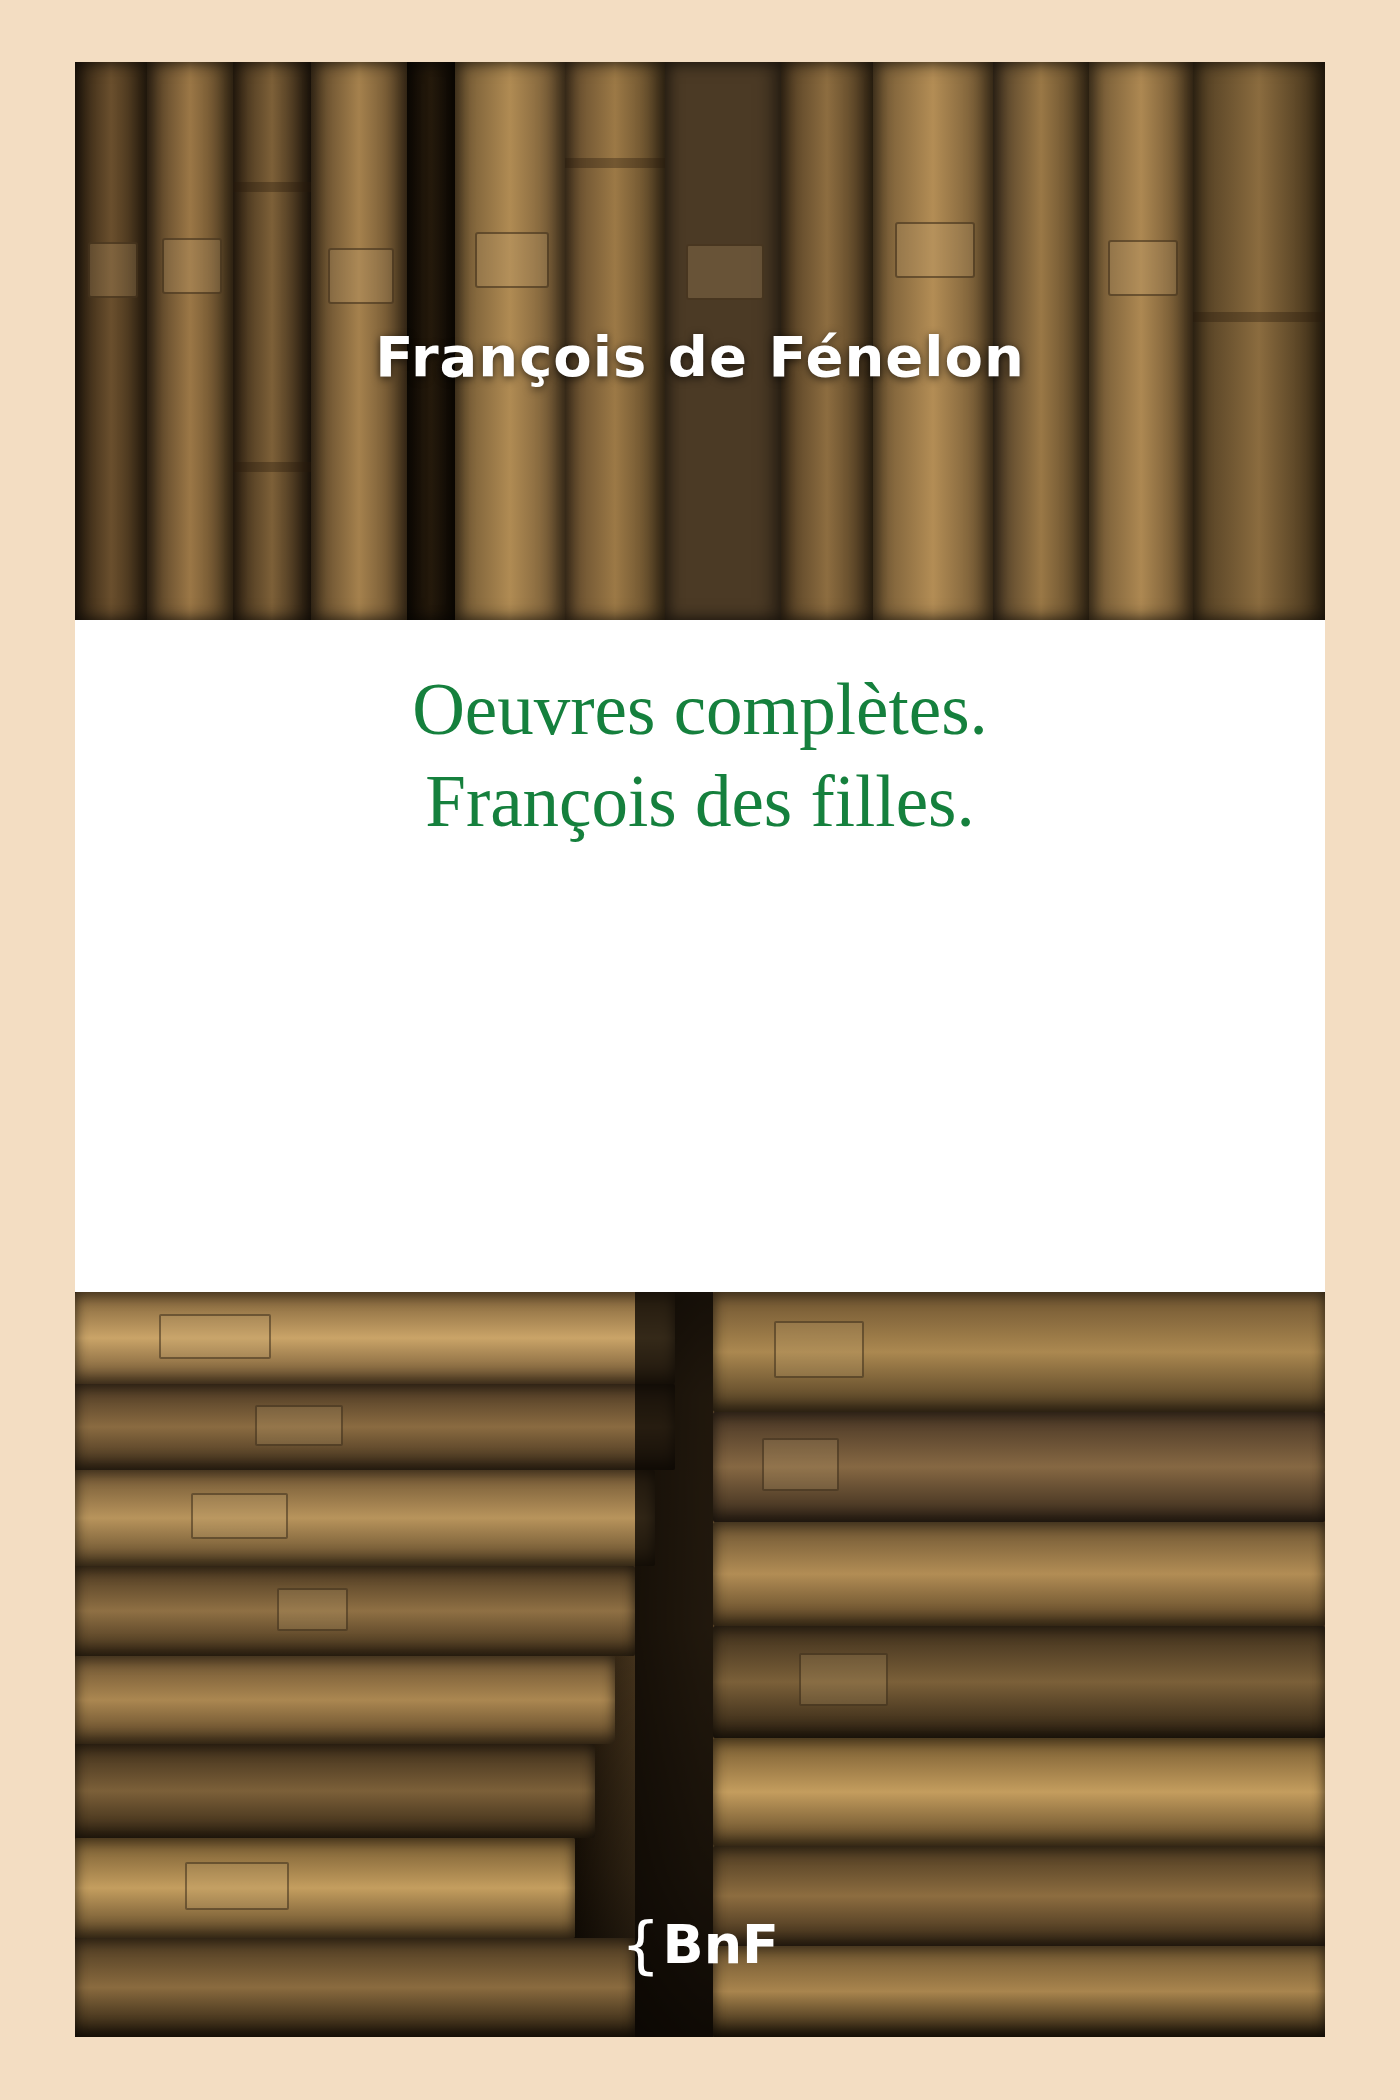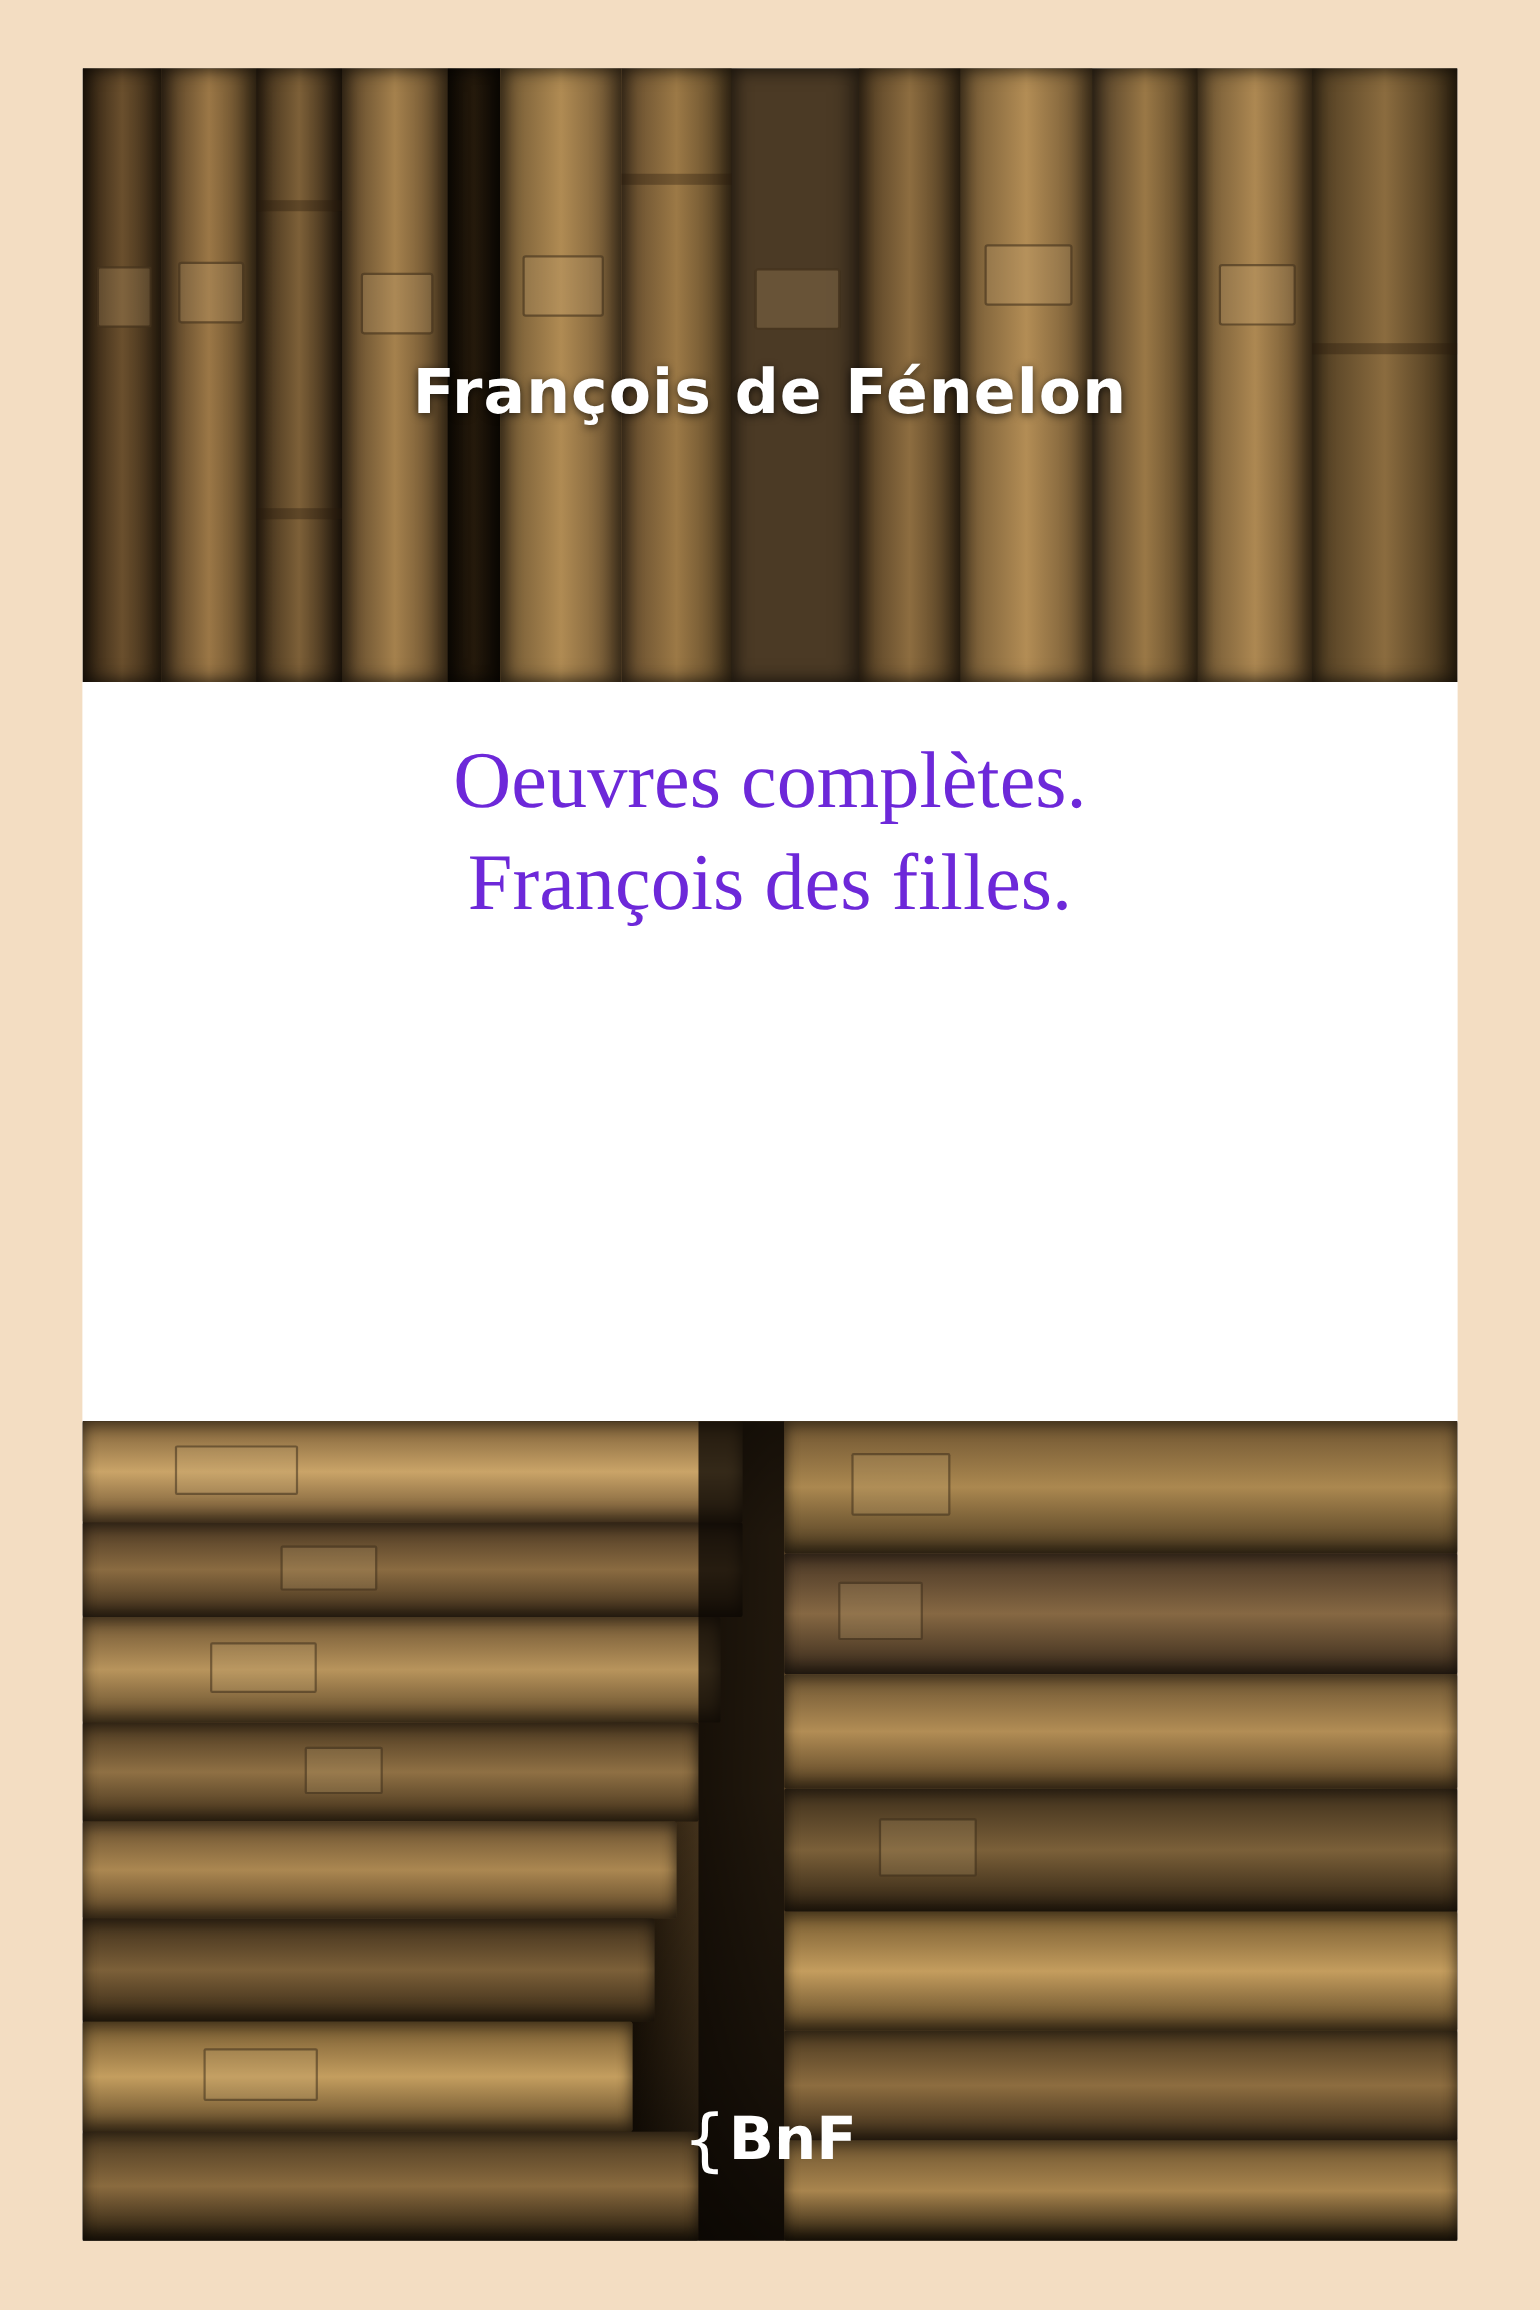--- a/index.html
+++ b/index.html
@@ -112,21 +112,21 @@
   }
   .title {
     position: absolute;
     left: 60px;
     right: 60px;
     top: 44px;
     text-align: center;
     font-family: "Liberation Serif", serif;
     font-size: 73px;
     line-height: 1.26;
-    color: #6d28d9;
+    color: #15803d;
   }
 
   
   .bottom-photo {
     position: absolute;
     left: 0;
     top: 1230px;
     width: 1250px;
     height: 745px;
     overflow: hidden;

